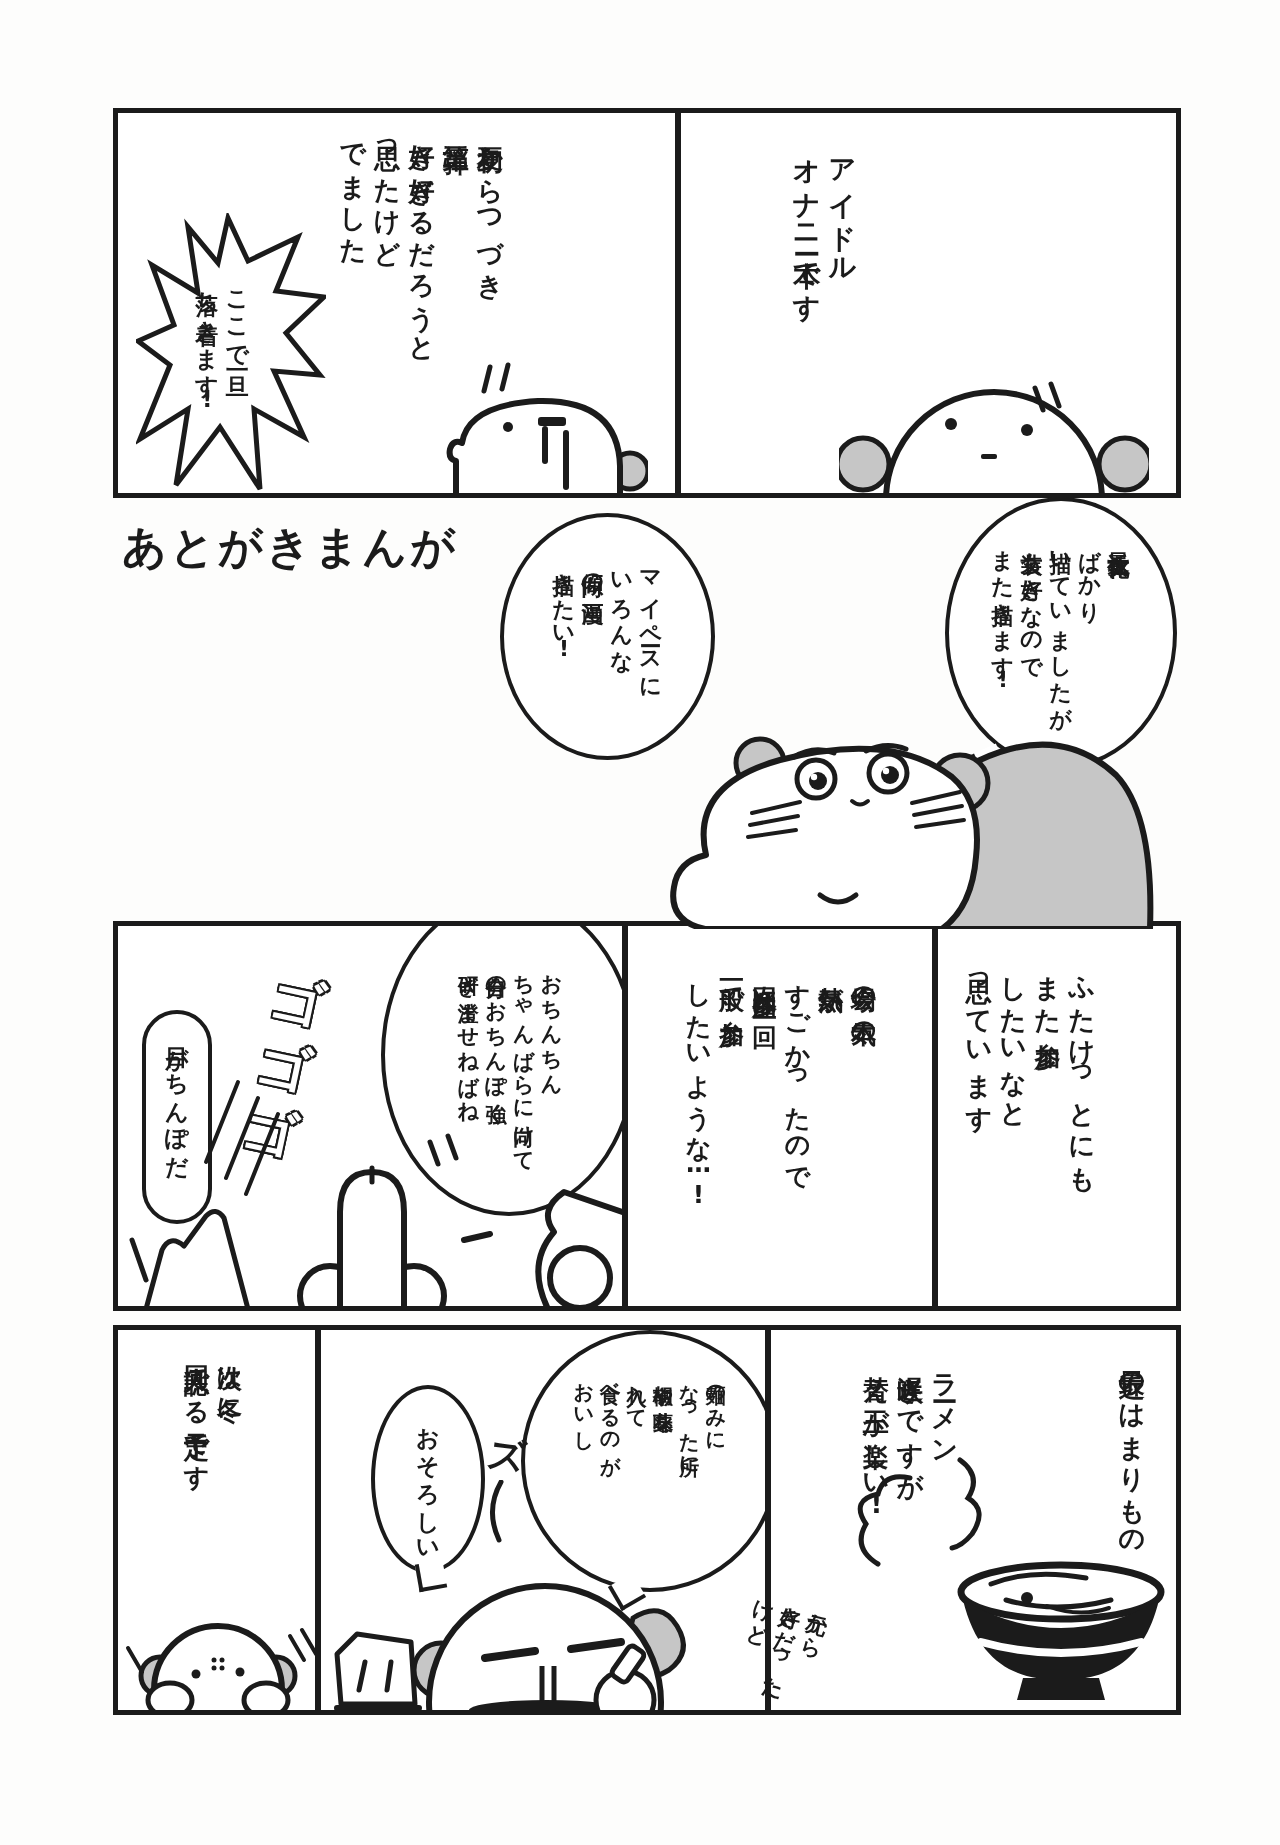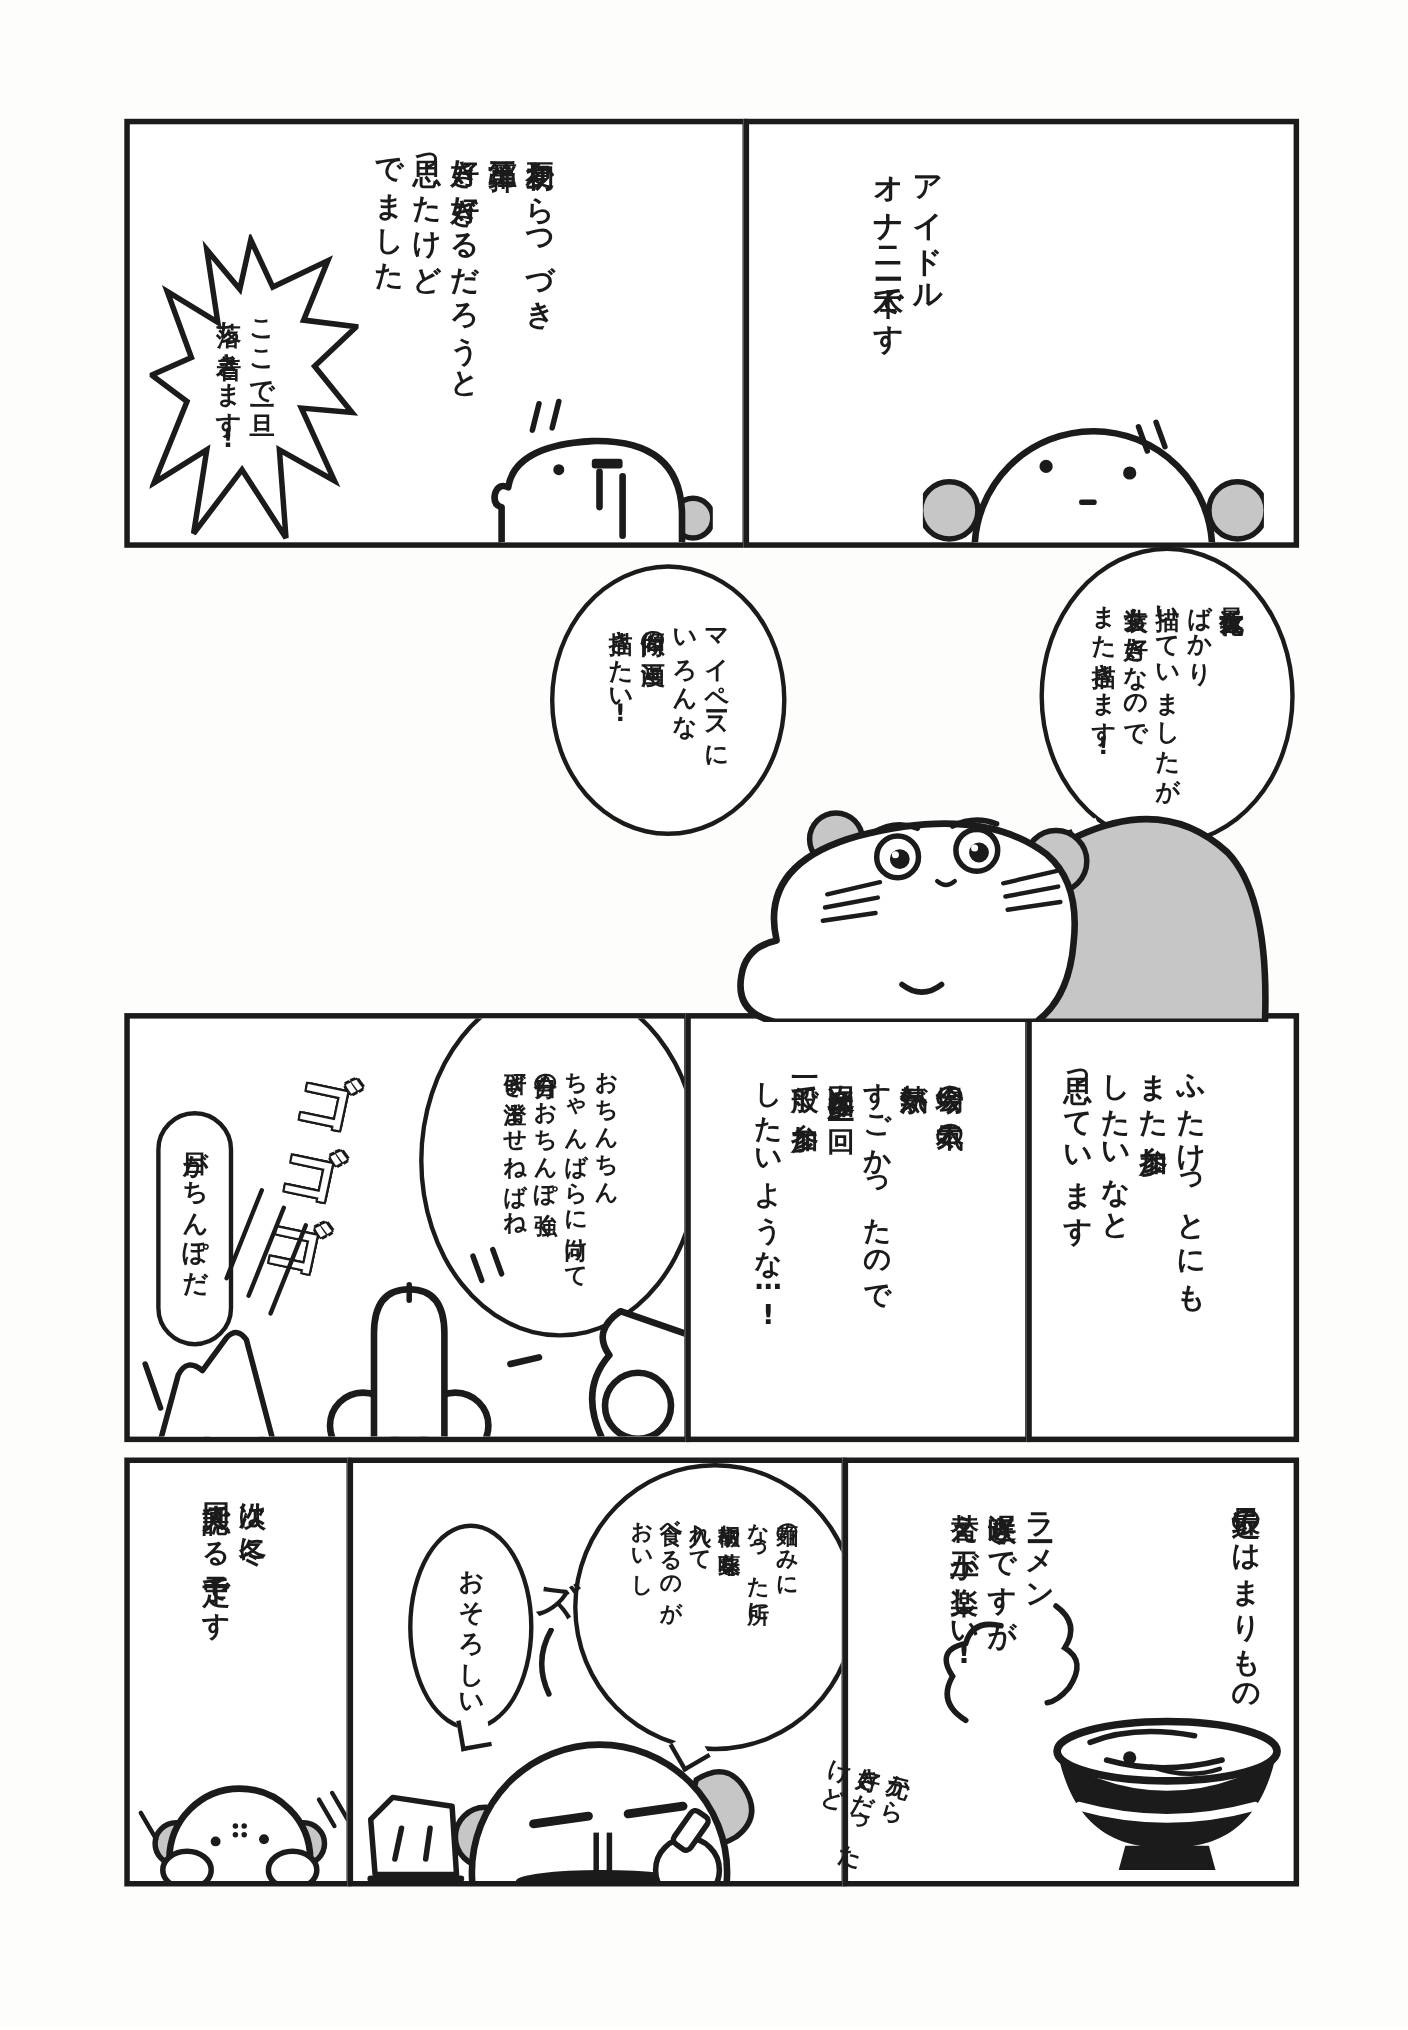--- a/index.html
+++ b/index.html
@@ -68,20 +68,21 @@
       <circle cx="286" cy="86" r="26" fill="#c6c6c6" stroke="#1b1b1b" stroke-width="5"></circle>
       <circle cx="155" cy="122" r="108" fill="#ffffff" stroke="#1b1b1b" stroke-width="6"></circle>
       <circle cx="112" cy="46" r="6" fill="#1b1b1b"></circle>
       <circle cx="188" cy="52" r="6" fill="#1b1b1b"></circle>
       <rect x="142" y="76" width="16" height="5" rx="2" fill="#1b1b1b"></rect>
       <line x1="196" y1="10" x2="204" y2="32" stroke="#1b1b1b" stroke-width="5" stroke-linecap="round"></line>
       <line x1="212" y1="6" x2="220" y2="28" stroke="#1b1b1b" stroke-width="5" stroke-linecap="round"></line>
     </svg>
   </div>
 
+  <div class="abs title" style="left:122px;top:518px;font-size:44px;">あとがきまんが</div>
 
   <div class="bubble" style="left:500px;top:513px;width:215px;height:247px;">
     <div class="vtext" style="margin-top:40px;font-size:22px;letter-spacing:1px;">
       <div>マイペースに</div>
       <div>いろんな</div>
       <div>傾向の漫画</div>
       <div>描きたい!</div>
     </div>
   </div>
 

